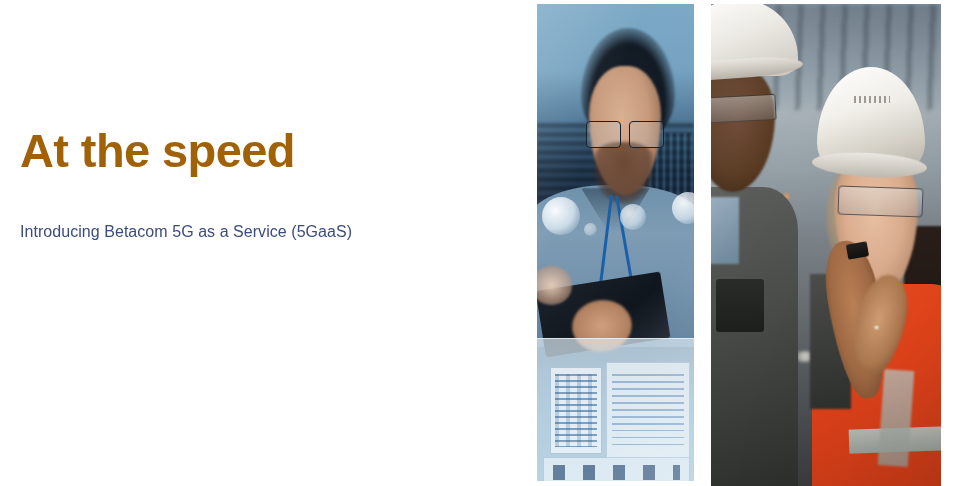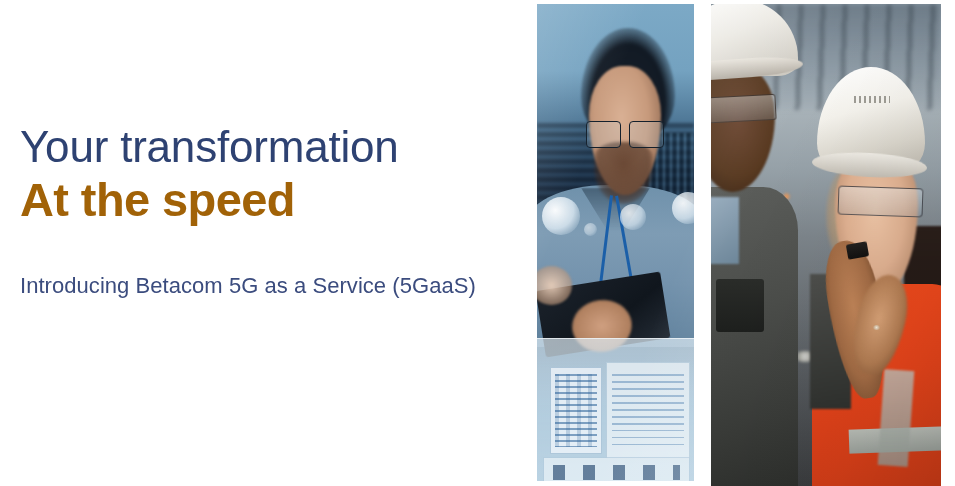--- a/index.html
+++ b/index.html
@@ -45,21 +45,21 @@
     letter-spacing: -0.6px;
     line-height: 1.22;
     color: #a16207;
     margin: 0;
     white-space: nowrap;
   }
 
   .subtitle {
     margin: 0;
     padding-top: 44px;
-    font-size: 22px;
+    font-size: 16px;
     font-weight: 400;
     letter-spacing: 0.05px;
     color: #3B4C7E;
     white-space: nowrap;
   }
 
   
   .photo {
     position: absolute;
     overflow: hidden;
@@ -535,21 +535,20 @@
     position: absolute; inset: 0;
     background: linear-gradient(118deg, rgba(255,255,255,.10) 0%, rgba(255,255,255,0) 30%, rgba(0,0,0,.05) 78%, rgba(0,0,0,.12) 100%);
   }
 </style>
 </head>
 <body>
 
 <div class="slide">
 
   <div class="text-block">
-    <div class="headline-light">Your transformation</div>
     <div class="headline-bold">At the speed</div>
     <div class="subtitle">Introducing Betacom 5G as a Service (5GaaS)</div>
   </div>
 
   <div class="photo photo-left">
     <div class="layer l-bg"></div>
     <div class="l-rack"></div>
     <div class="l-rack2"></div>
     <div class="l-shirt"></div>
     <div class="l-collar"></div>

